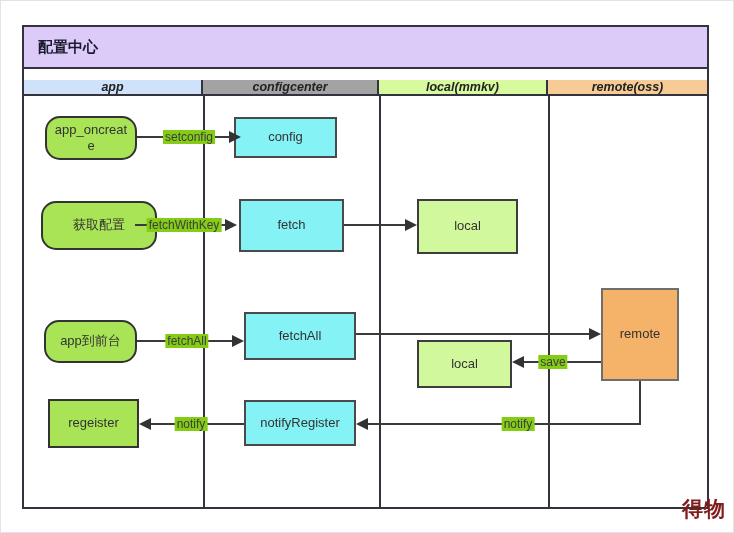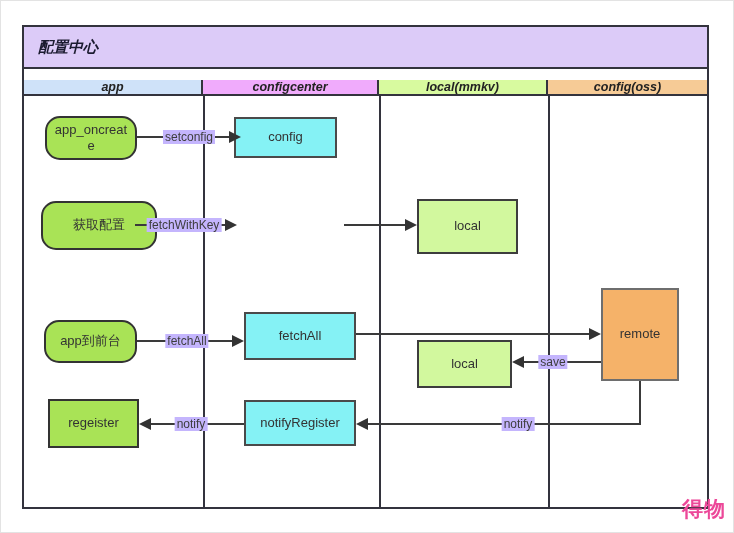--- a/index.html
+++ b/index.html
@@ -1,70 +1,71 @@
 <!DOCTYPE html>
 <html><head>
 <meta charset="utf-8">
 <style>
   html,body{margin:0;padding:0;background:#fff;}
   body{font-family:"Liberation Sans","DejaVu Sans",sans-serif;}
   .page{position:relative;width:734px;height:533px;background:#fff;border:1px solid #e3e3e3;box-sizing:border-box;overflow:hidden;}
   .diagram{position:absolute;left:21px;top:24px;width:687px;height:484px;border:2px solid #33333d;box-sizing:border-box;background:#fff;}
   .titlebar{height:40px;background:#dccbf8;border-bottom:2px solid #33333d;display:flex;align-items:center;padding-left:14px;box-sizing:content-box;
-            font-weight:bold;font-style:italic;font-size:15px;color:#1b1b30;}
+            font-weight:bold;font-size:15px;color:#1b1b30;}
   .laneheaders{display:flex;height:25px;border-bottom:2px solid #33333d;align-items:flex-end;}
   .lanehead{display:flex;align-items:center;justify-content:center;font-weight:bold;font-style:italic;font-size:12.5px;color:#222;
             border-right:2px solid #33333d;box-sizing:border-box;}
   .lanehead:last-child{border-right:none;}
   .lh-app{width:179px;background:#cfe2f9;}
-  .lh-cc{width:176px;background:#f0abfc;margin-top:44px;}
+  .lh-cc{width:176px;background:#a3a3a3;margin-top:44px;}
   .lh-local{width:169px;background:#d8fa9f;}
   .lh-remote{flex:1;background:#f6cb96;}
   .body{position:relative;width:100%;height:411px;}
   .divider{position:absolute;top:0;bottom:0;width:2px;background:#33333d;}
   .node{position:absolute;display:flex;align-items:center;justify-content:center;text-align:center;
         font-size:13px;color:#333;box-sizing:border-box;line-height:1.25;padding:2px 6px;word-break:break-all;}
   .terminator{background:#a9e356;border:2px solid #333;border-radius:15px;}
   .rect-green{background:#a9e356;border:2px solid #333;}
   .process{background:#85f2f5;border:2px solid #4a4a4a;}
   .localbox{background:#d2f89e;border:2px solid #3d3d3d;}
   .remotebox{background:#f5b269;border:2px solid #6e6e6e;}
   .h-line{position:absolute;height:2px;background:#3a3a3a;}
   .v-line{position:absolute;width:2px;background:#3a3a3a;}
   .ah-right{position:absolute;width:0;height:0;border-top:6px solid transparent;border-bottom:6px solid transparent;border-left:12px solid #333;}
   .ah-left{position:absolute;width:0;height:0;border-top:6px solid transparent;border-bottom:6px solid transparent;border-right:12px solid #333;}
-  .edge-label{position:absolute;transform:translate(-50%,-50%);background:#c4b5fd;padding:0 2px;font-size:12px;color:#3d3d3d;white-space:nowrap;}
-  .watermark{position:absolute;left:681px;top:494px;font-size:21px;font-weight:bold;color:#ec4899;letter-spacing:1px;}
+  .edge-label{position:absolute;transform:translate(-50%,-50%);background:#84cc16;padding:0 2px;font-size:12px;color:#3d3d3d;white-space:nowrap;}
+  .watermark{position:absolute;left:681px;top:494px;font-size:21px;font-weight:bold;color:#7f1d1d;letter-spacing:1px;}
 </style>
 </head>
 <body>
 
 <div class="page">
   <div class="diagram">
 
     <div class="titlebar">
       <span>配置中心</span>
     </div>
 
     <div class="laneheaders">
       <div class="lanehead lh-app">app</div>
       <div class="lanehead lh-cc">configcenter</div>
       <div class="lanehead lh-local">local(mmkv)</div>
-      <div class="lanehead lh-remote">config(oss)</div>
+      <div class="lanehead lh-remote">remote(oss)</div>
     </div>
 
     <div class="body">
       <div class="divider" style="left:179px"></div>
       <div class="divider" style="left:355px"></div>
       <div class="divider" style="left:524px"></div>
 
       <div class="node terminator" style="left:21px;top:20px;width:92px;height:44px">app_oncreate</div>
       <div class="node process" style="left:210px;top:21px;width:103px;height:41px">config</div>
 
       <div class="node terminator" style="left:17px;top:105px;width:116px;height:49px">获取配置</div>
+      <div class="node process" style="left:215px;top:103px;width:105px;height:53px">fetch</div>
       <div class="node localbox" style="left:393px;top:103px;width:101px;height:55px">local</div>
 
       <div class="node terminator" style="left:20px;top:224px;width:93px;height:43px">app到前台</div>
       <div class="node process" style="left:220px;top:216px;width:112px;height:48px">fetchAll</div>
       <div class="node remotebox" style="left:577px;top:192px;width:78px;height:93px">remote</div>
       <div class="node localbox" style="left:393px;top:244px;width:95px;height:48px">local</div>
 
       <div class="node rect-green" style="left:24px;top:303px;width:91px;height:49px">regeister</div>
       <div class="node process" style="left:220px;top:304px;width:112px;height:46px">notifyRegister</div>
 

